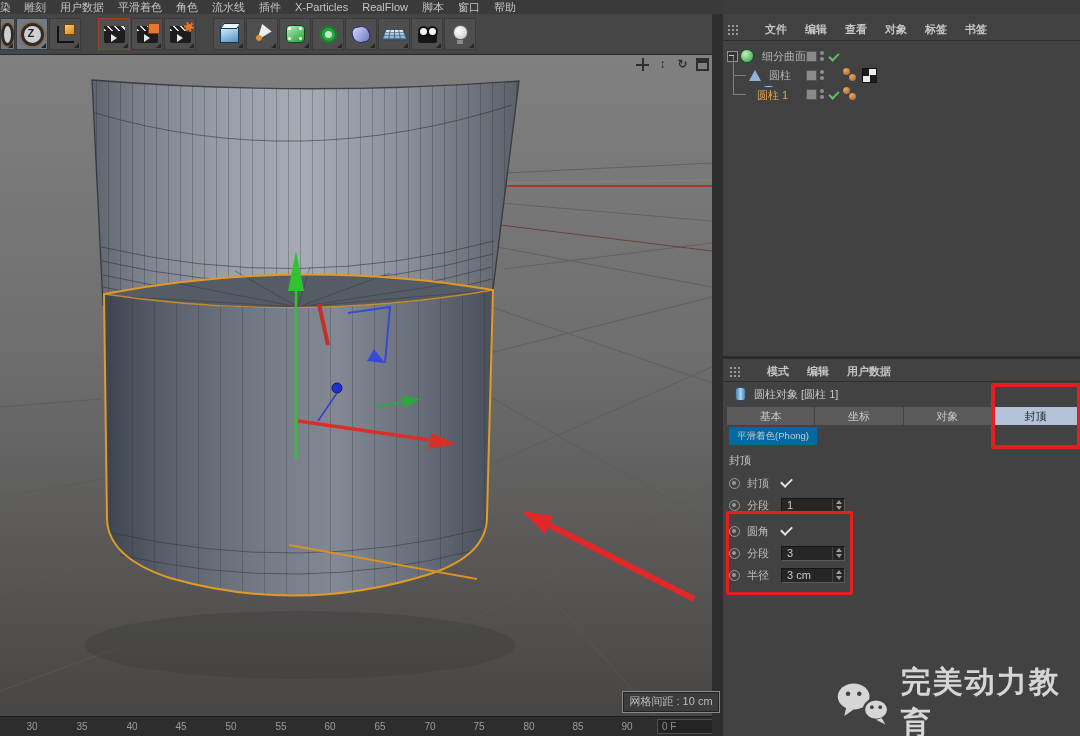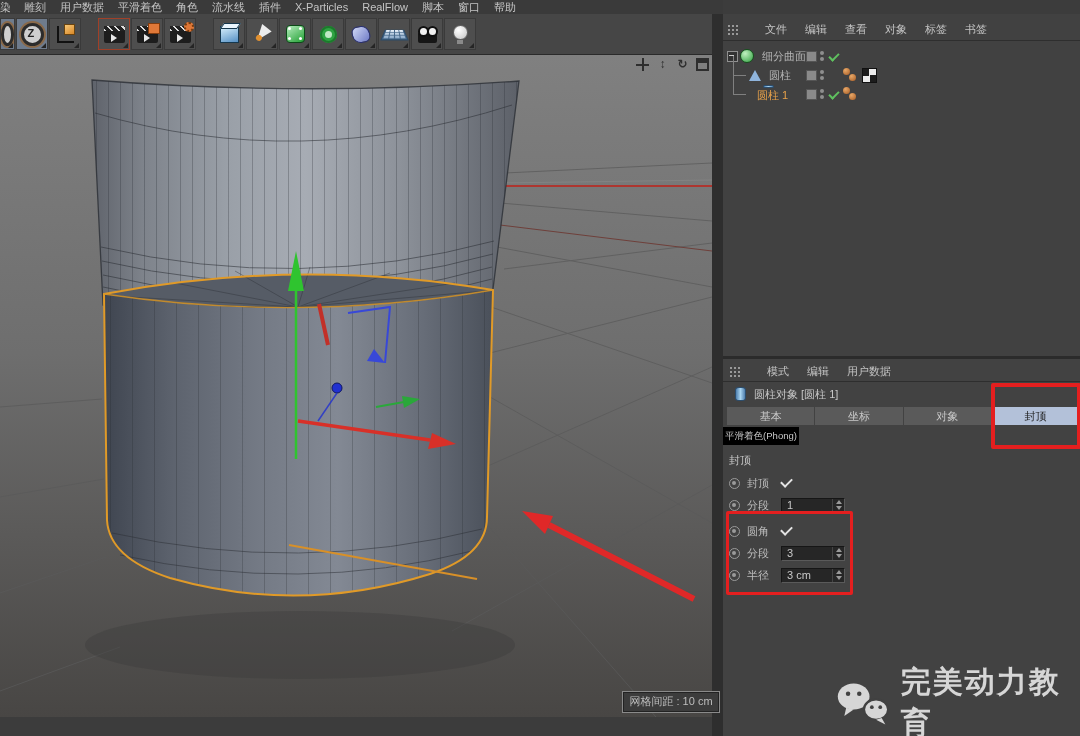--- a/index.html
+++ b/index.html
@@ -80,21 +80,21 @@
   .tick{position:absolute;top:4px;width:40px;text-align:center;font-size:10px;color:#9c9c9c;}
   .framebox{position:absolute;left:657px;top:2px;width:62px;height:15px;background:#232323;
     border:1px solid #4e4e4e;color:#8e8e8e;font-size:10px;line-height:14px;padding-left:4px;box-sizing:border-box;}
   
   .vdivider{position:absolute;left:712px;top:14px;width:11px;height:722px;background:#2e2e2e;}
   
   .right{position:absolute;left:723px;top:14px;width:357px;height:722px;background:#414141;}
   .grip{width:12px;height:12px;margin:0 8px 0 4px;
     background-image:radial-gradient(#999 1px,transparent 1.2px);background-size:4px 4px;flex:none;}
   .pmenu{display:flex;align-items:center;font-size:11px;color:#c4c4c4;gap:18px;}
-  .pmenu span{cursor:default;}
+  .pmenu span{cursor:default;font-weight:bold;}
   .om-menu{position:absolute;left:0;top:8px;width:100%;}
   .om-sep{position:absolute;left:0;top:26px;width:100%;height:1px;background:#2e2e2e;}
   .om-row{position:absolute;height:18px;display:flex;align-items:center;font-size:11px;color:#b4b4b4;}
   .om-row .lbl{margin-left:8px;}
   .om-row.sel .lbl{color:#e8a24a;}
   .treev{position:absolute;left:10px;top:42px;width:1px;height:38px;background:#808080;}
   .treeh{position:absolute;left:10px;width:13px;height:1px;background:#808080;}
   .expander{position:absolute;left:4px;top:37px;width:9px;height:9px;background:#333;border:1px solid #909090;}
   .expander::before{content:"";position:absolute;left:1px;top:3px;width:5px;height:1px;background:#ccc;}
   .ic-subd-s{width:12px;height:12px;border-radius:50%;background:radial-gradient(circle at 35% 30%,#c0f0c0,#2f9f3f);border:1px solid #14511c;}
@@ -116,21 +116,21 @@
   
   .attr{position:absolute;left:0;top:345px;width:357px;height:377px;background:#424242;}
   .attr-menu{position:absolute;left:2px;top:5px;width:100%;}
   .attr-sep{position:absolute;left:0;top:22px;width:100%;height:1px;background:#2e2e2e;}
   .attr-title{position:absolute;left:12px;top:28px;display:flex;align-items:flex-start;gap:8px;
     font-size:11px;color:#c8c8c8;}
   .tabs{position:absolute;left:4px;top:48px;width:352px;display:flex;gap:1px;}
   .tab{flex:1;height:18px;background:#5a5a5a;color:#c8c8c8;font-size:11px;line-height:18px;
     text-align:center;cursor:pointer;}
   .tab.active{background:#b3c1d9;color:#1c1c1c;}
-  .tab2{position:absolute;left:0;top:68px;width:76px;height:18px;background:#000000;color:#c8c8c8;
+  .tab2{position:absolute;left:6px;top:68px;width:88px;height:18px;background:#0369a1;color:#c8c8c8;
     font-size:9.5px;line-height:18px;text-align:center;white-space:nowrap;cursor:pointer;}
   .sect{position:absolute;left:6px;top:94px;font-size:11px;color:#c8c8c8;}
   .f-row{position:absolute;left:6px;display:flex;align-items:center;height:16px;font-size:11px;color:#bdbdbd;}
   .reccirc{width:9px;height:9px;border:1.5px solid #9a9a9a;border-radius:50%;position:relative;margin-right:7px;flex:none;cursor:pointer;}
   .reccirc::before{content:"";position:absolute;left:2px;top:2px;width:4px;height:4px;border-radius:50%;background:#9a9a9a;}
   .f-row .fl{width:26px;}
   .wcheck{width:9px;height:5px;border-left:2.5px solid #e4e4e4;border-bottom:2.5px solid #e4e4e4;
     transform:rotate(-45deg);margin-left:8px;margin-top:-3px;cursor:pointer;}
   .nfield{margin-left:8px;width:64px;height:15px;background:#262626;display:flex;align-items:center;
     border:1px solid;border-color:#161616 #5a5a5a #5a5a5a #161616;box-sizing:border-box;cursor:text;}
@@ -332,20 +332,36 @@
 
         <g>
           <line x1="694" y1="544" x2="549" y2="470" stroke="#e02828" stroke-width="6"></line>
           <polygon points="522,456 553,461 545,479" fill="#e02828"></polygon>
         </g>
       </svg>
 
       <div class="grid-box">网格间距 : 10 cm</div>
     </div>
 
+    <div class="timeline">
+      <span class="tick" style="left:12px">30</span>
+      <span class="tick" style="left:62px">35</span>
+      <span class="tick" style="left:112px">40</span>
+      <span class="tick" style="left:161px">45</span>
+      <span class="tick" style="left:211px">50</span>
+      <span class="tick" style="left:261px">55</span>
+      <span class="tick" style="left:310px">60</span>
+      <span class="tick" style="left:360px">65</span>
+      <span class="tick" style="left:410px">70</span>
+      <span class="tick" style="left:459px">75</span>
+      <span class="tick" style="left:509px">80</span>
+      <span class="tick" style="left:558px">85</span>
+      <span class="tick" style="left:607px">90</span>
+      <div class="framebox">0 F</div>
+    </div>
   </div>
 
   <div class="vdivider"></div>
 
   <div class="right">
 
     <div class="om-menu pmenu">
       <div class="grip"></div>
       <span>文件</span>
       <span>编辑</span>

